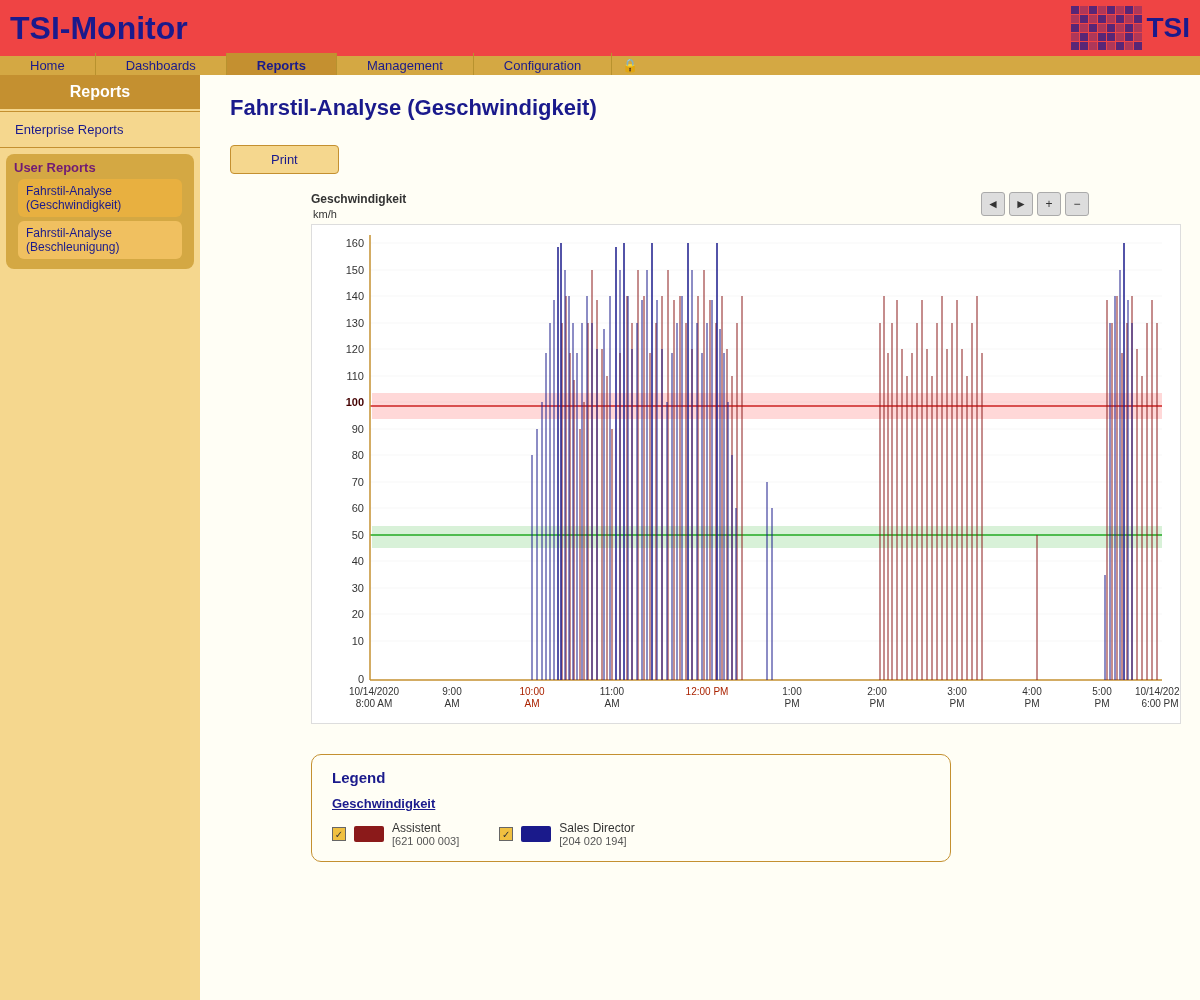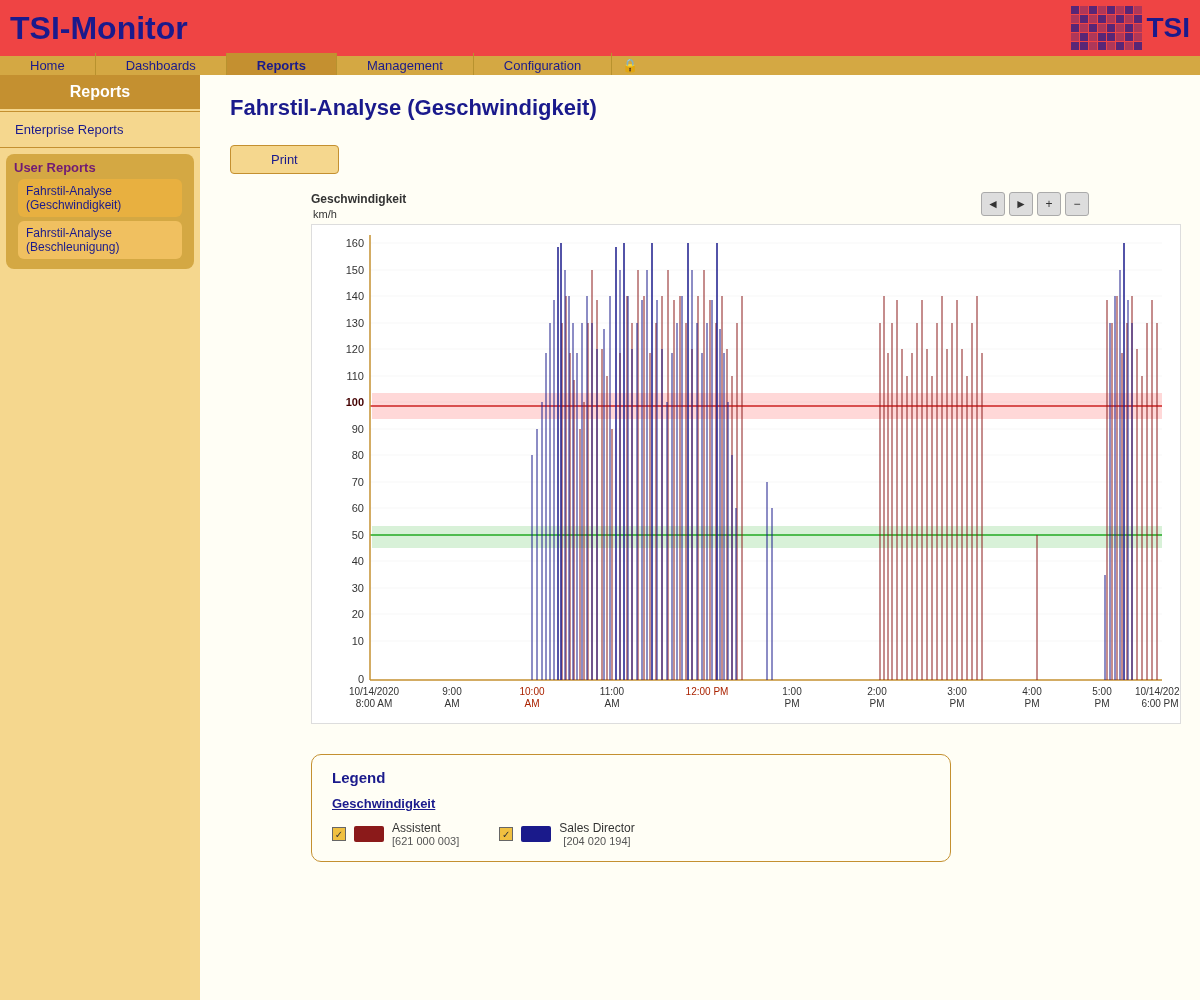--- a/index.html
+++ b/index.html
@@ -48,21 +48,21 @@
 
     
     #legend-box { border: 1px solid #c49030; border-radius: 10px; padding: 14px 20px; margin-top: 30px; width: 640px; background: #fffef5; }
     #legend-title { font-size: 15px; font-weight: bold; color: #1a1a8c; margin-bottom: 10px; }
     #legend-subtitle { font-size: 13px; font-weight: bold; color: #1a1a8c; text-decoration: underline; margin-bottom: 10px; }
     #legend-items { display: flex; gap: 40px; align-items: flex-start; }
     .legend-item { display: flex; align-items: center; gap: 8px; }
     .legend-checkbox { width: 14px; height: 14px; border: 1px solid #666; background: #f0c040; display: flex; align-items: center; justify-content: center; font-size: 10px; color: #333; }
     .legend-color-box { width: 30px; height: 16px; border-radius: 2px; }
     .legend-text { font-size: 12px; color: #333; }
-    .legend-text-sub { font-size: 11px; color: #555; text-align: center; }
+    .legend-text-sub { font-size: 11px; color: #555; }
 
     
     #logo-area { display: flex; align-items: center; }
     #logo-grid { display: grid; grid-template-columns: repeat(8, 8px); grid-template-rows: repeat(5, 8px); gap: 1px; margin-right: 4px; }
     .logo-dot { width: 8px; height: 8px; background: #1a1a8c; opacity: 0.7; }
     .logo-dot.light { opacity: 0.3; }
     #logo-text { font-size: 28px; font-weight: bold; color: #1a1a8c; }
 
     
     #sidebar-divider { height: 1px; background: #c49030; margin: 2px 0; }

